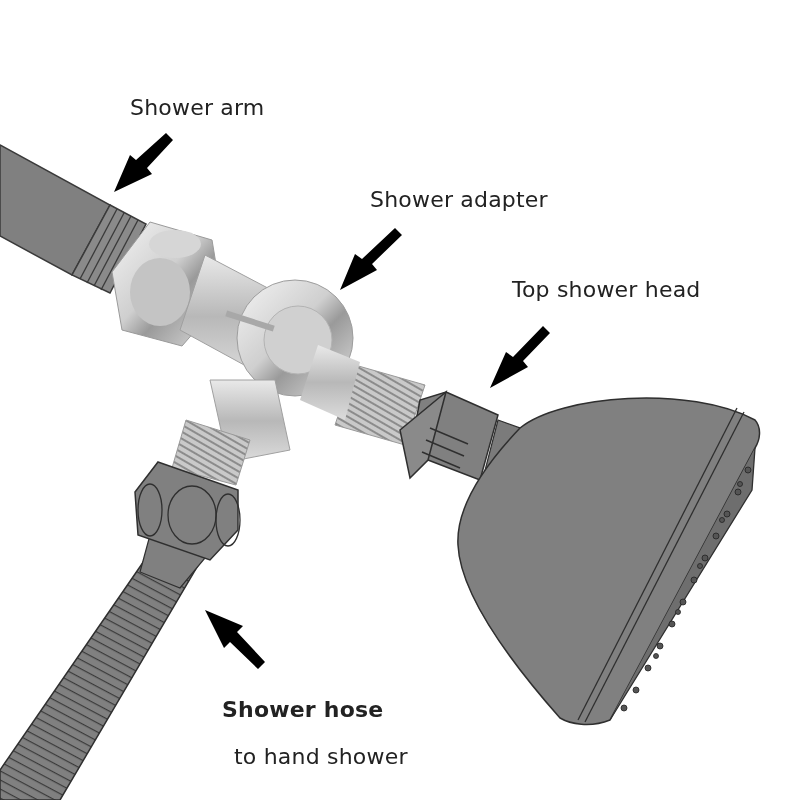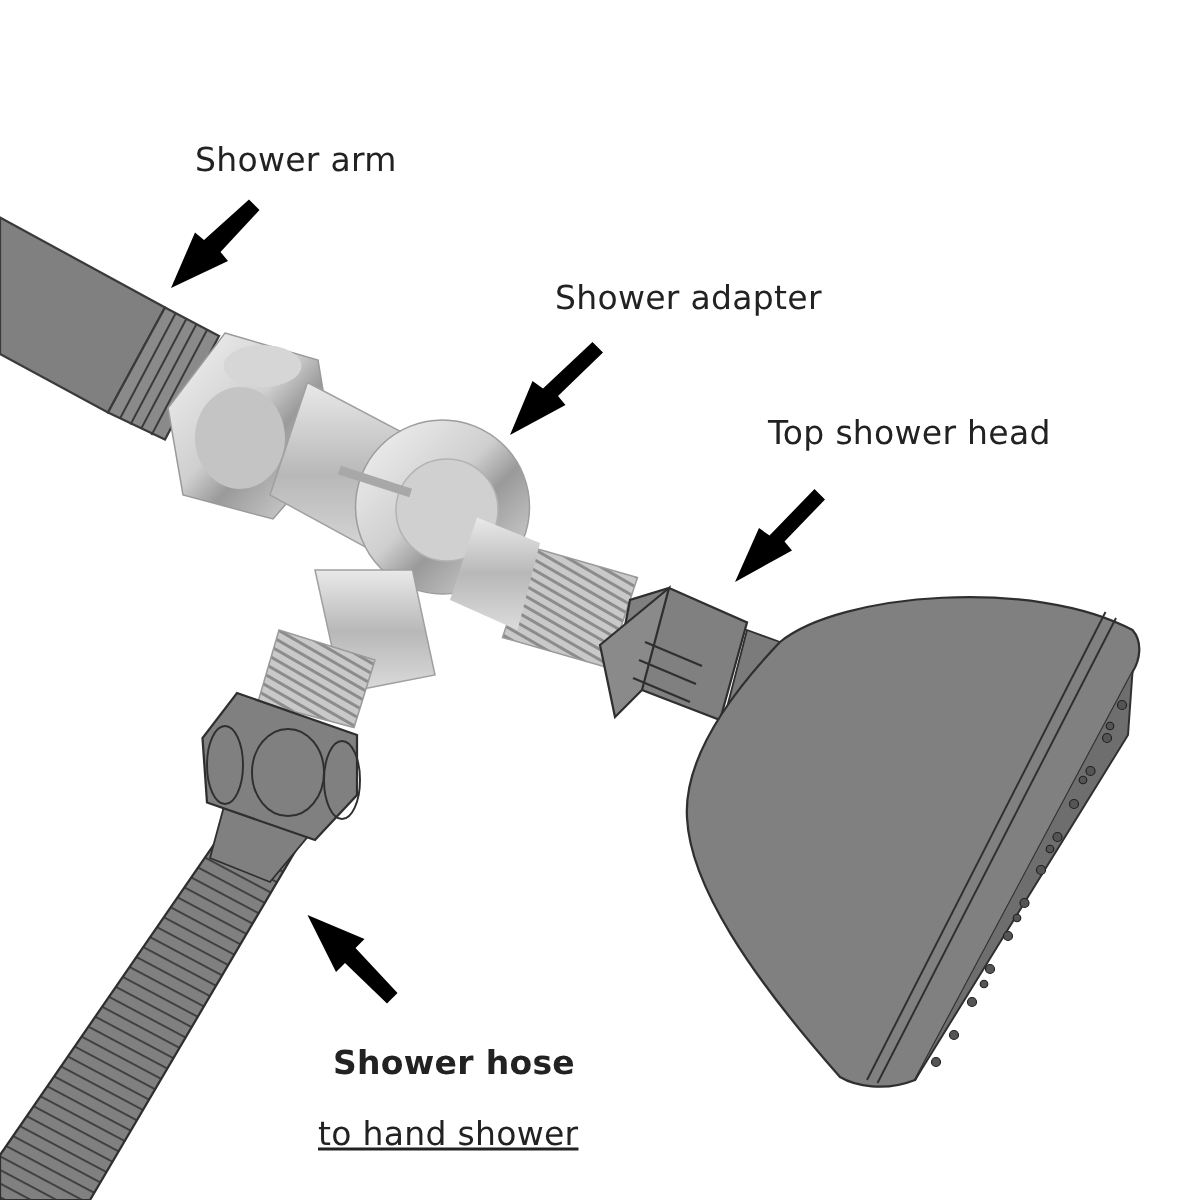--- a/index.html
+++ b/index.html
@@ -129,13 +129,13 @@
     <g>
       <polygon points="265,662 258,669 230,642 224,648 205,610 243,626 237,632"></polygon>
     </g>
   </g>
 </svg>
 
 <div class="label" style="left:130px; top:88px;">Shower arm</div>
 <div class="label" style="left:370px; top:180px;">Shower adapter</div>
 <div class="label" style="left:464px; top:270px;margin-left:48px;">Top shower head</div>
 <div class="label" style="left:222px; top:690px;font-weight:bold;">Shower hose</div>
-<div class="label" style="left:212px; top:737px;text-decoration:underline;">to hand shower</div>
+<div class="label" style="left:234px; top:737px;">to hand shower</div>
 
 </body></html>

